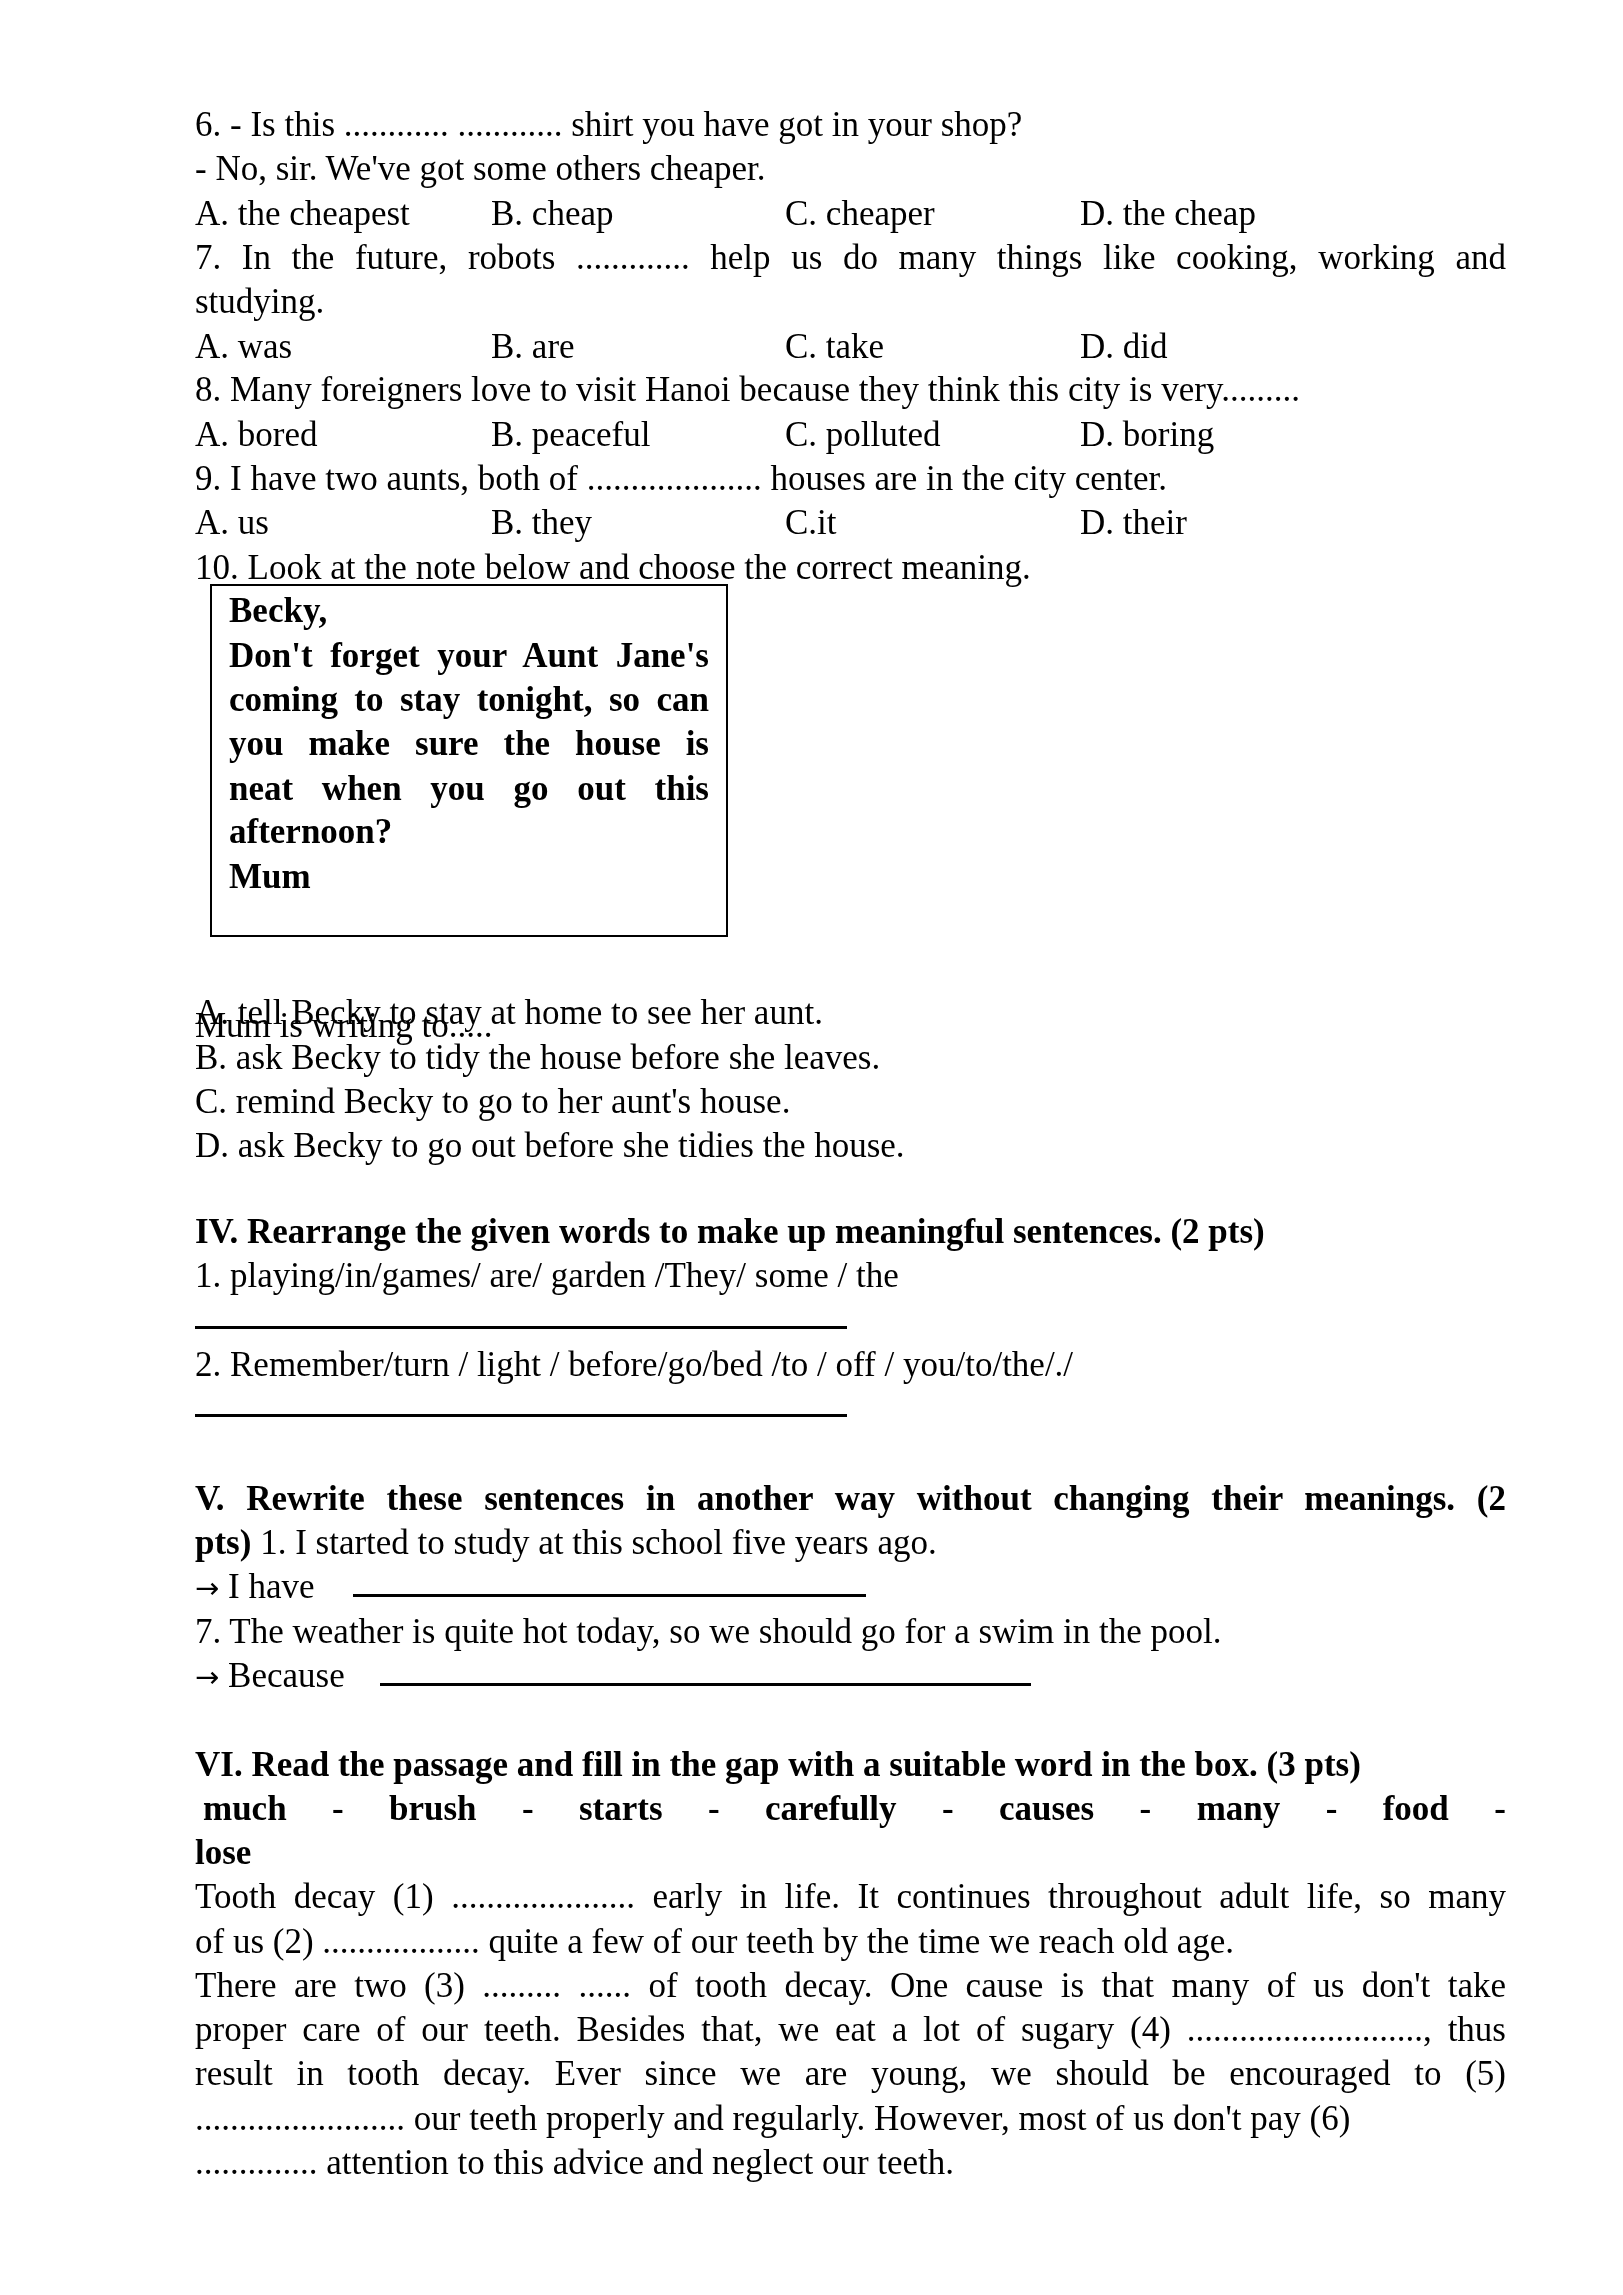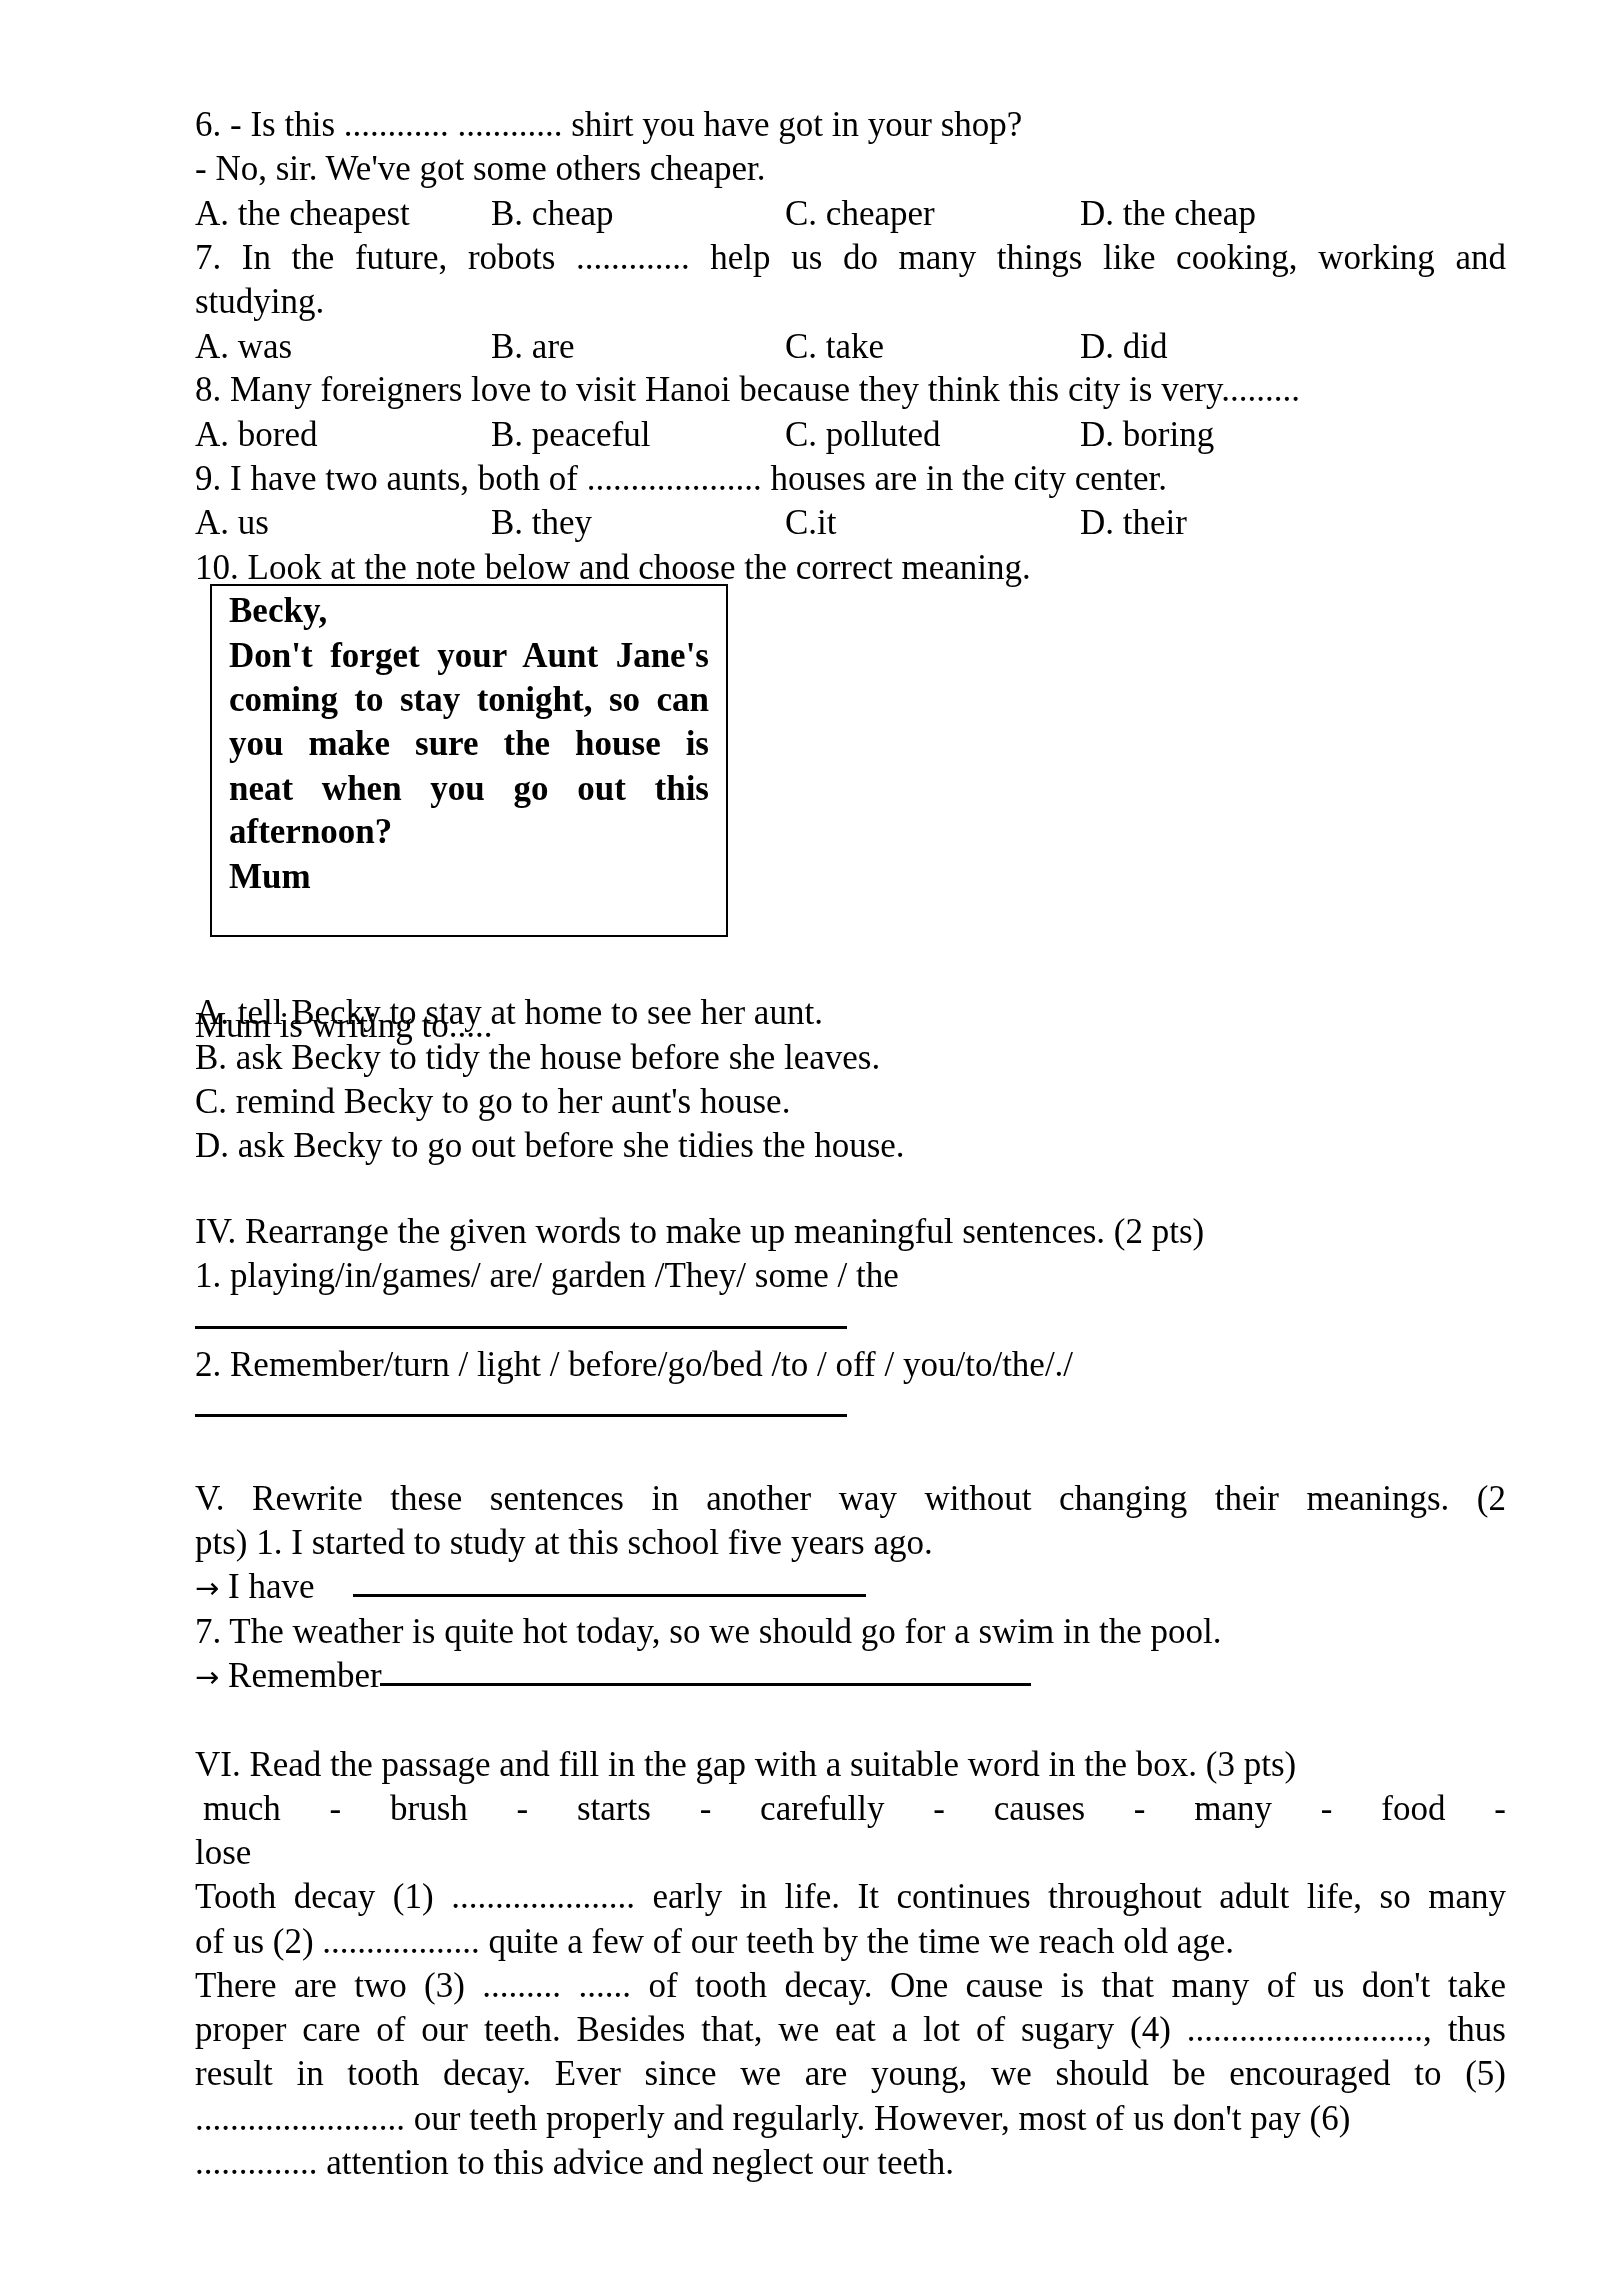--- a/index.html
+++ b/index.html
@@ -1,20 +1,20 @@
 <!DOCTYPE html>
 <html style="font-size:10.5px"><head>
 <meta charset="utf-8">
 <style>
   html, body { margin: 0; padding: 0; background: #ffffff; }
   body { width: 1623px; height: 2295px; position: relative; overflow: hidden;
          font-family: "Liberation Serif", "DejaVu Serif", serif; color: #000; }
   .ln { position: absolute; left: 195px; height: 44px; line-height: 44px; font-size: 35px; white-space: nowrap; }
   .full { width: 1311px; text-align: justify; text-align-last: justify; white-space: normal; }
-  .b { font-weight: normal; }
+  .b { font-weight: bold; }
   .opt { position: absolute; top: 0; }
   .note-box { position: absolute; left: 178px; top: 584px; width: 514px; height: 349px; border: 2.6px solid #000; margin-left: 32px; }
   .note-ln { position: absolute; left: 17px; width: 480px; height: 44px; line-height: 44px; font-size: 35px; font-weight: bold; white-space: nowrap; }
   .note-ln.j { text-align: justify; text-align-last: justify; white-space: normal; }
   .rule { position: absolute; height: 2.6px; background: #000; }
   .arrow { font-family: "DejaVu Sans", sans-serif; font-size: 29px; }
 </style>
 </head>
 <body>
 
@@ -82,21 +82,21 @@
   <span>1. I started to study at this school five years ago.</span>
 </div>
 <div class="ln" style="top:1565px">
   <span class="arrow">→</span>
   <span>I have</span>
 </div>
 <div class="rule" style="left:353px; top:1594px; width:513px"></div>
 <div class="ln" style="top:1610px">7. The weather is quite hot today, so we should go for a swim in the pool.</div>
 <div class="ln" style="top:1654px">
   <span class="arrow">→</span>
-  <span>Remember</span>
+  <span>Because</span>
 </div>
 <div class="rule" style="left:380px; top:1683px; width:651px"></div>
 
 <div class="ln b" style="top:1743px">VI. Read the passage and fill in the gap with a suitable word in the box. (3 pts)</div>
 <div class="ln b" style="top:1787px; left:203px; width:1303px; display:flex; justify-content:space-between">
   <span>much</span>
   <span>-</span>
   <span>brush</span>
   <span>-</span>
   <span>starts</span>

